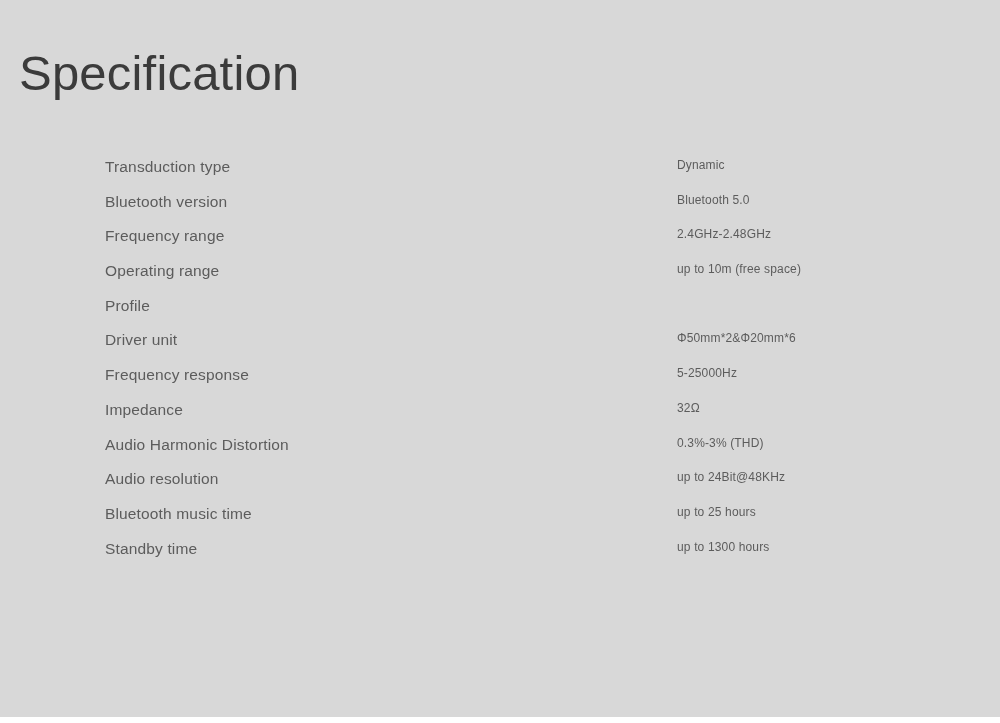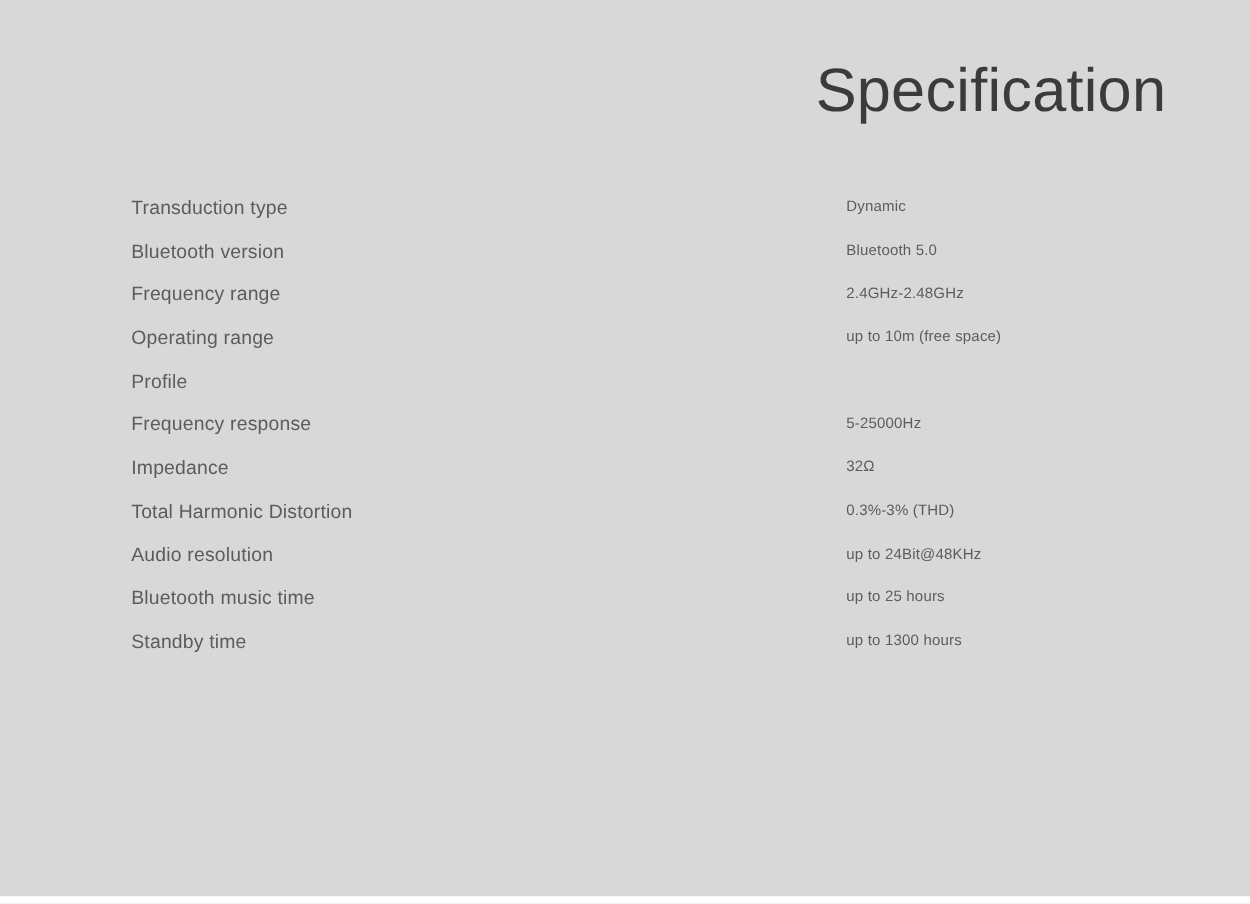--- a/index.html
+++ b/index.html
@@ -33,27 +33,28 @@
     top: 717px;
     width: 1000px;
     height: 6px;
     background: #ffffff;
   }
   .page-title {
     position: absolute;
     left: 0;
     top: 44px;
     width: 933px;
-    text-align: right;
+    text-align: left;
     font-size: 49px;
     font-weight: 400;
     line-height: 58px;
     color: #3b3b3b;
     letter-spacing: 0.2px;
     white-space: nowrap;
+    padding-left: 19px;
   }
   .spec-table {
     position: absolute;
     left: 0;
     top: 155px;
     width: 864px;
   }
   .spec-row {
     position: relative;
     height: 34.7px;
@@ -101,29 +102,33 @@
       <div class="spec-value">2.4GHz-2.48GHz</div>
     </div>
     <div class="spec-row">
       <div class="spec-label">Operating range</div>
       <div class="spec-value">up to 10m (free space)</div>
     </div>
     <div class="spec-row">
       <div class="spec-label">Profile</div>
     </div>
     <div class="spec-row">
+      <div class="spec-label">Driver unit</div>
+      <div class="spec-value">Φ50mm*2&amp;Φ20mm*6</div>
+    </div>
+    <div class="spec-row">
       <div class="spec-label">Frequency response</div>
       <div class="spec-value">5-25000Hz</div>
     </div>
     <div class="spec-row">
       <div class="spec-label">Impedance</div>
       <div class="spec-value">32Ω</div>
     </div>
     <div class="spec-row">
-      <div class="spec-label">Total Harmonic Distortion</div>
+      <div class="spec-label">Audio Harmonic Distortion</div>
       <div class="spec-value">0.3%-3% (THD)</div>
     </div>
     <div class="spec-row">
       <div class="spec-label">Audio resolution</div>
       <div class="spec-value">up to 24Bit@48KHz</div>
     </div>
     <div class="spec-row">
       <div class="spec-label">Bluetooth music time</div>
       <div class="spec-value">up to 25 hours</div>
     </div>

